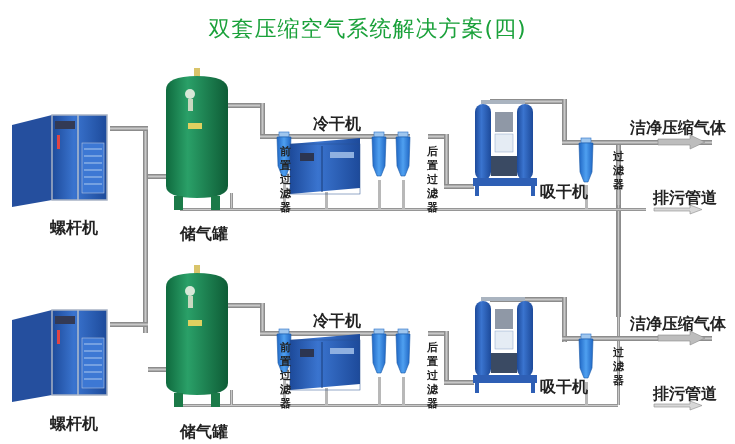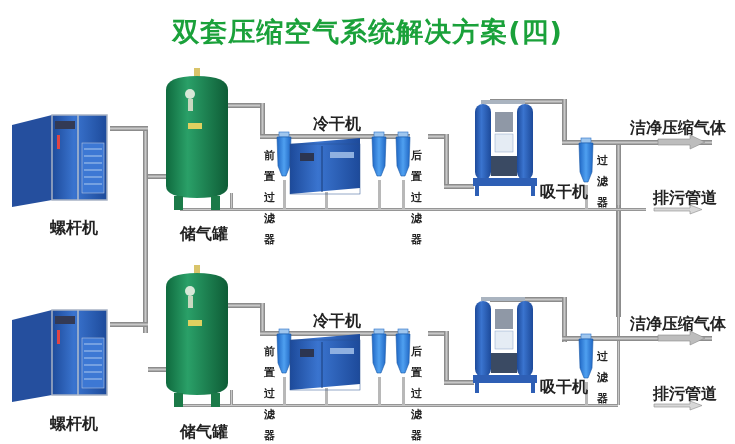--- a/index.html
+++ b/index.html
@@ -1,19 +1,19 @@
 <!DOCTYPE html>
 <html><head>
 <meta charset="utf-8">
 <style>
   html, body { margin: 0; padding: 0; background: #ffffff; }
   body { width: 735px; height: 444px; position: relative; overflow: hidden; font-family: "DejaVu Sans", sans-serif; }
-  .title { position: absolute; left: 0; width: 735px; top: 14px; text-align: center; color: #1aa13a; font-size: 27px; font-weight: bold; letter-spacing: 1px; font-family: "DejaVu Sans", sans-serif; }
+  .title { position: absolute; left: 0; width: 735px; top: 14px; text-align: center; color: #1aa13a; font-size: 22px; font-weight: normal; letter-spacing: 1px; font-family: "DejaVu Sans", sans-serif; }
   .lbl { position: absolute; font-size: 16px; color: #222; font-weight: bold; font-family: "DejaVu Sans", sans-serif; white-space: nowrap; }
-  .vlbl { position: absolute; font-size: 11px; color: #222; font-weight: bold; width: 12px; line-height: 21px; word-break: break-all; white-space: normal; font-family: "DejaVu Sans", sans-serif; }
+  .vlbl { position: absolute; font-size: 11px; color: #222; font-weight: bold; width: 12px; line-height: 14px; word-break: break-all; white-space: normal; font-family: "DejaVu Sans", sans-serif; margin-left: 16px; }
   svg { position: absolute; left: 0; top: 0; }
 </style>
 </head>
 <body>
 
 <div class="title">双套压缩空气系统解决方案(四)</div>
 
 <svg width="735" height="444" viewBox="0 0 735 444">
   <defs>
     <linearGradient id="pipeV" x1="0" x2="1" y1="0" y2="0">

